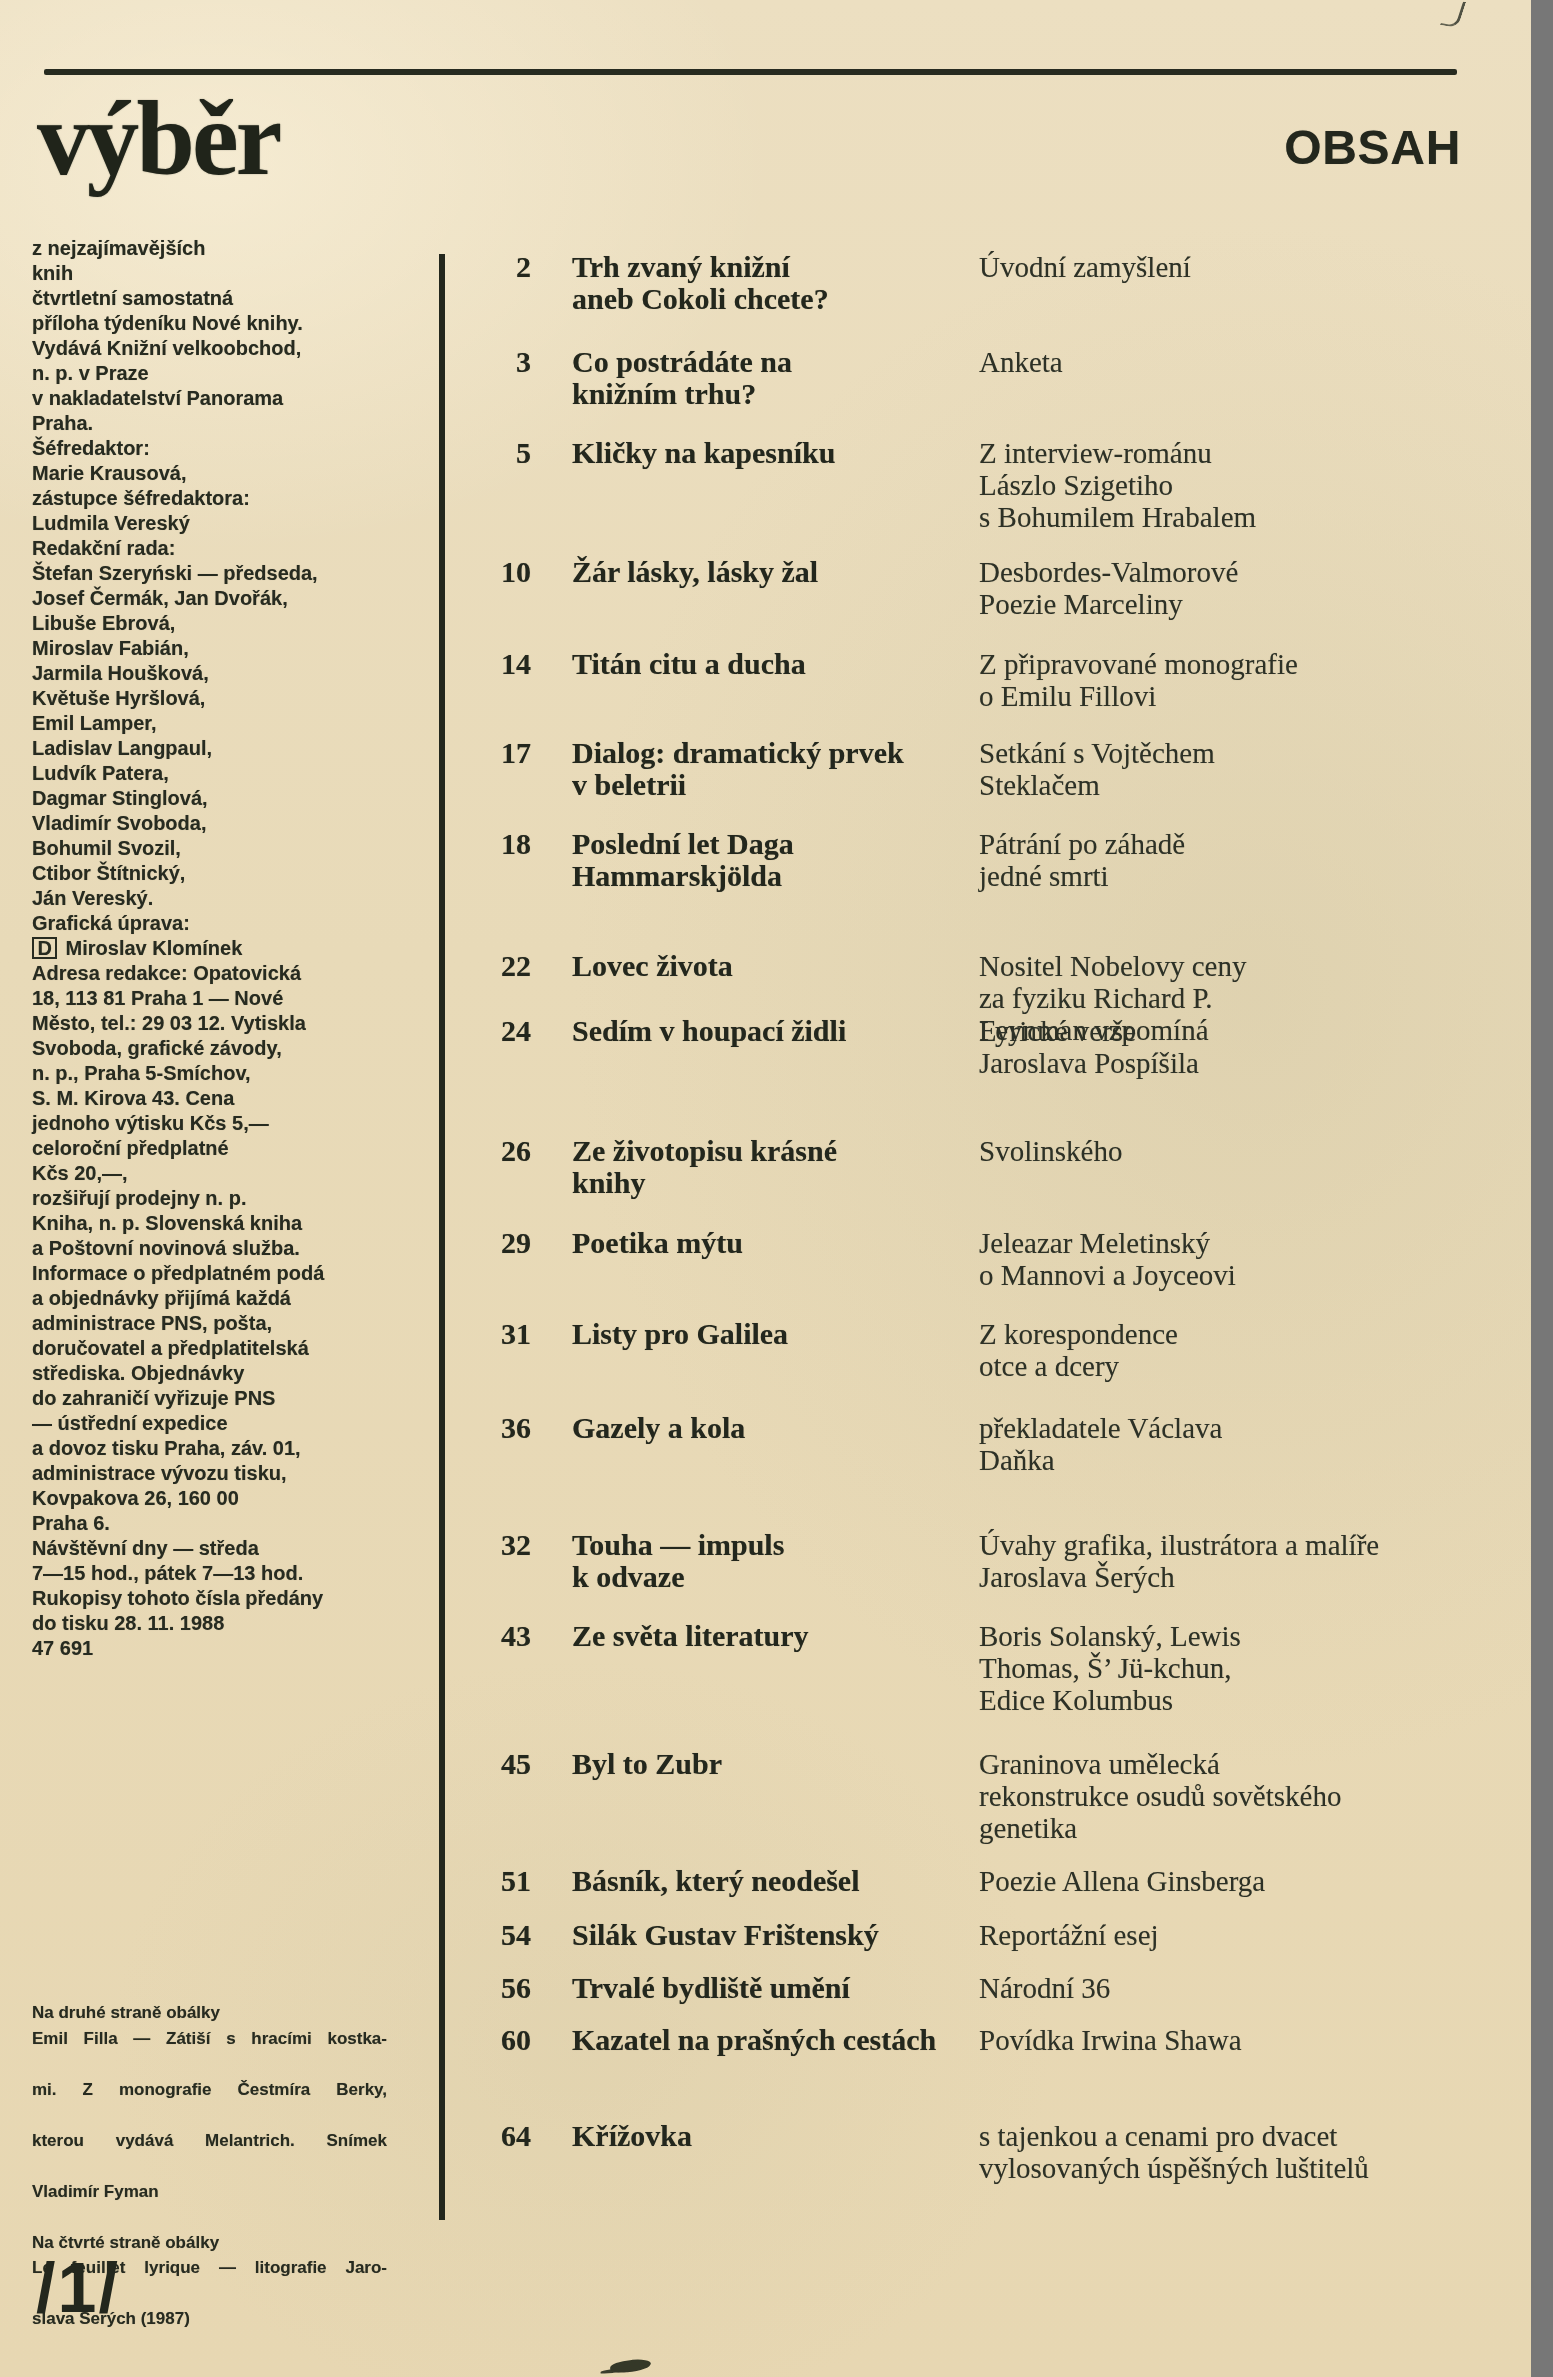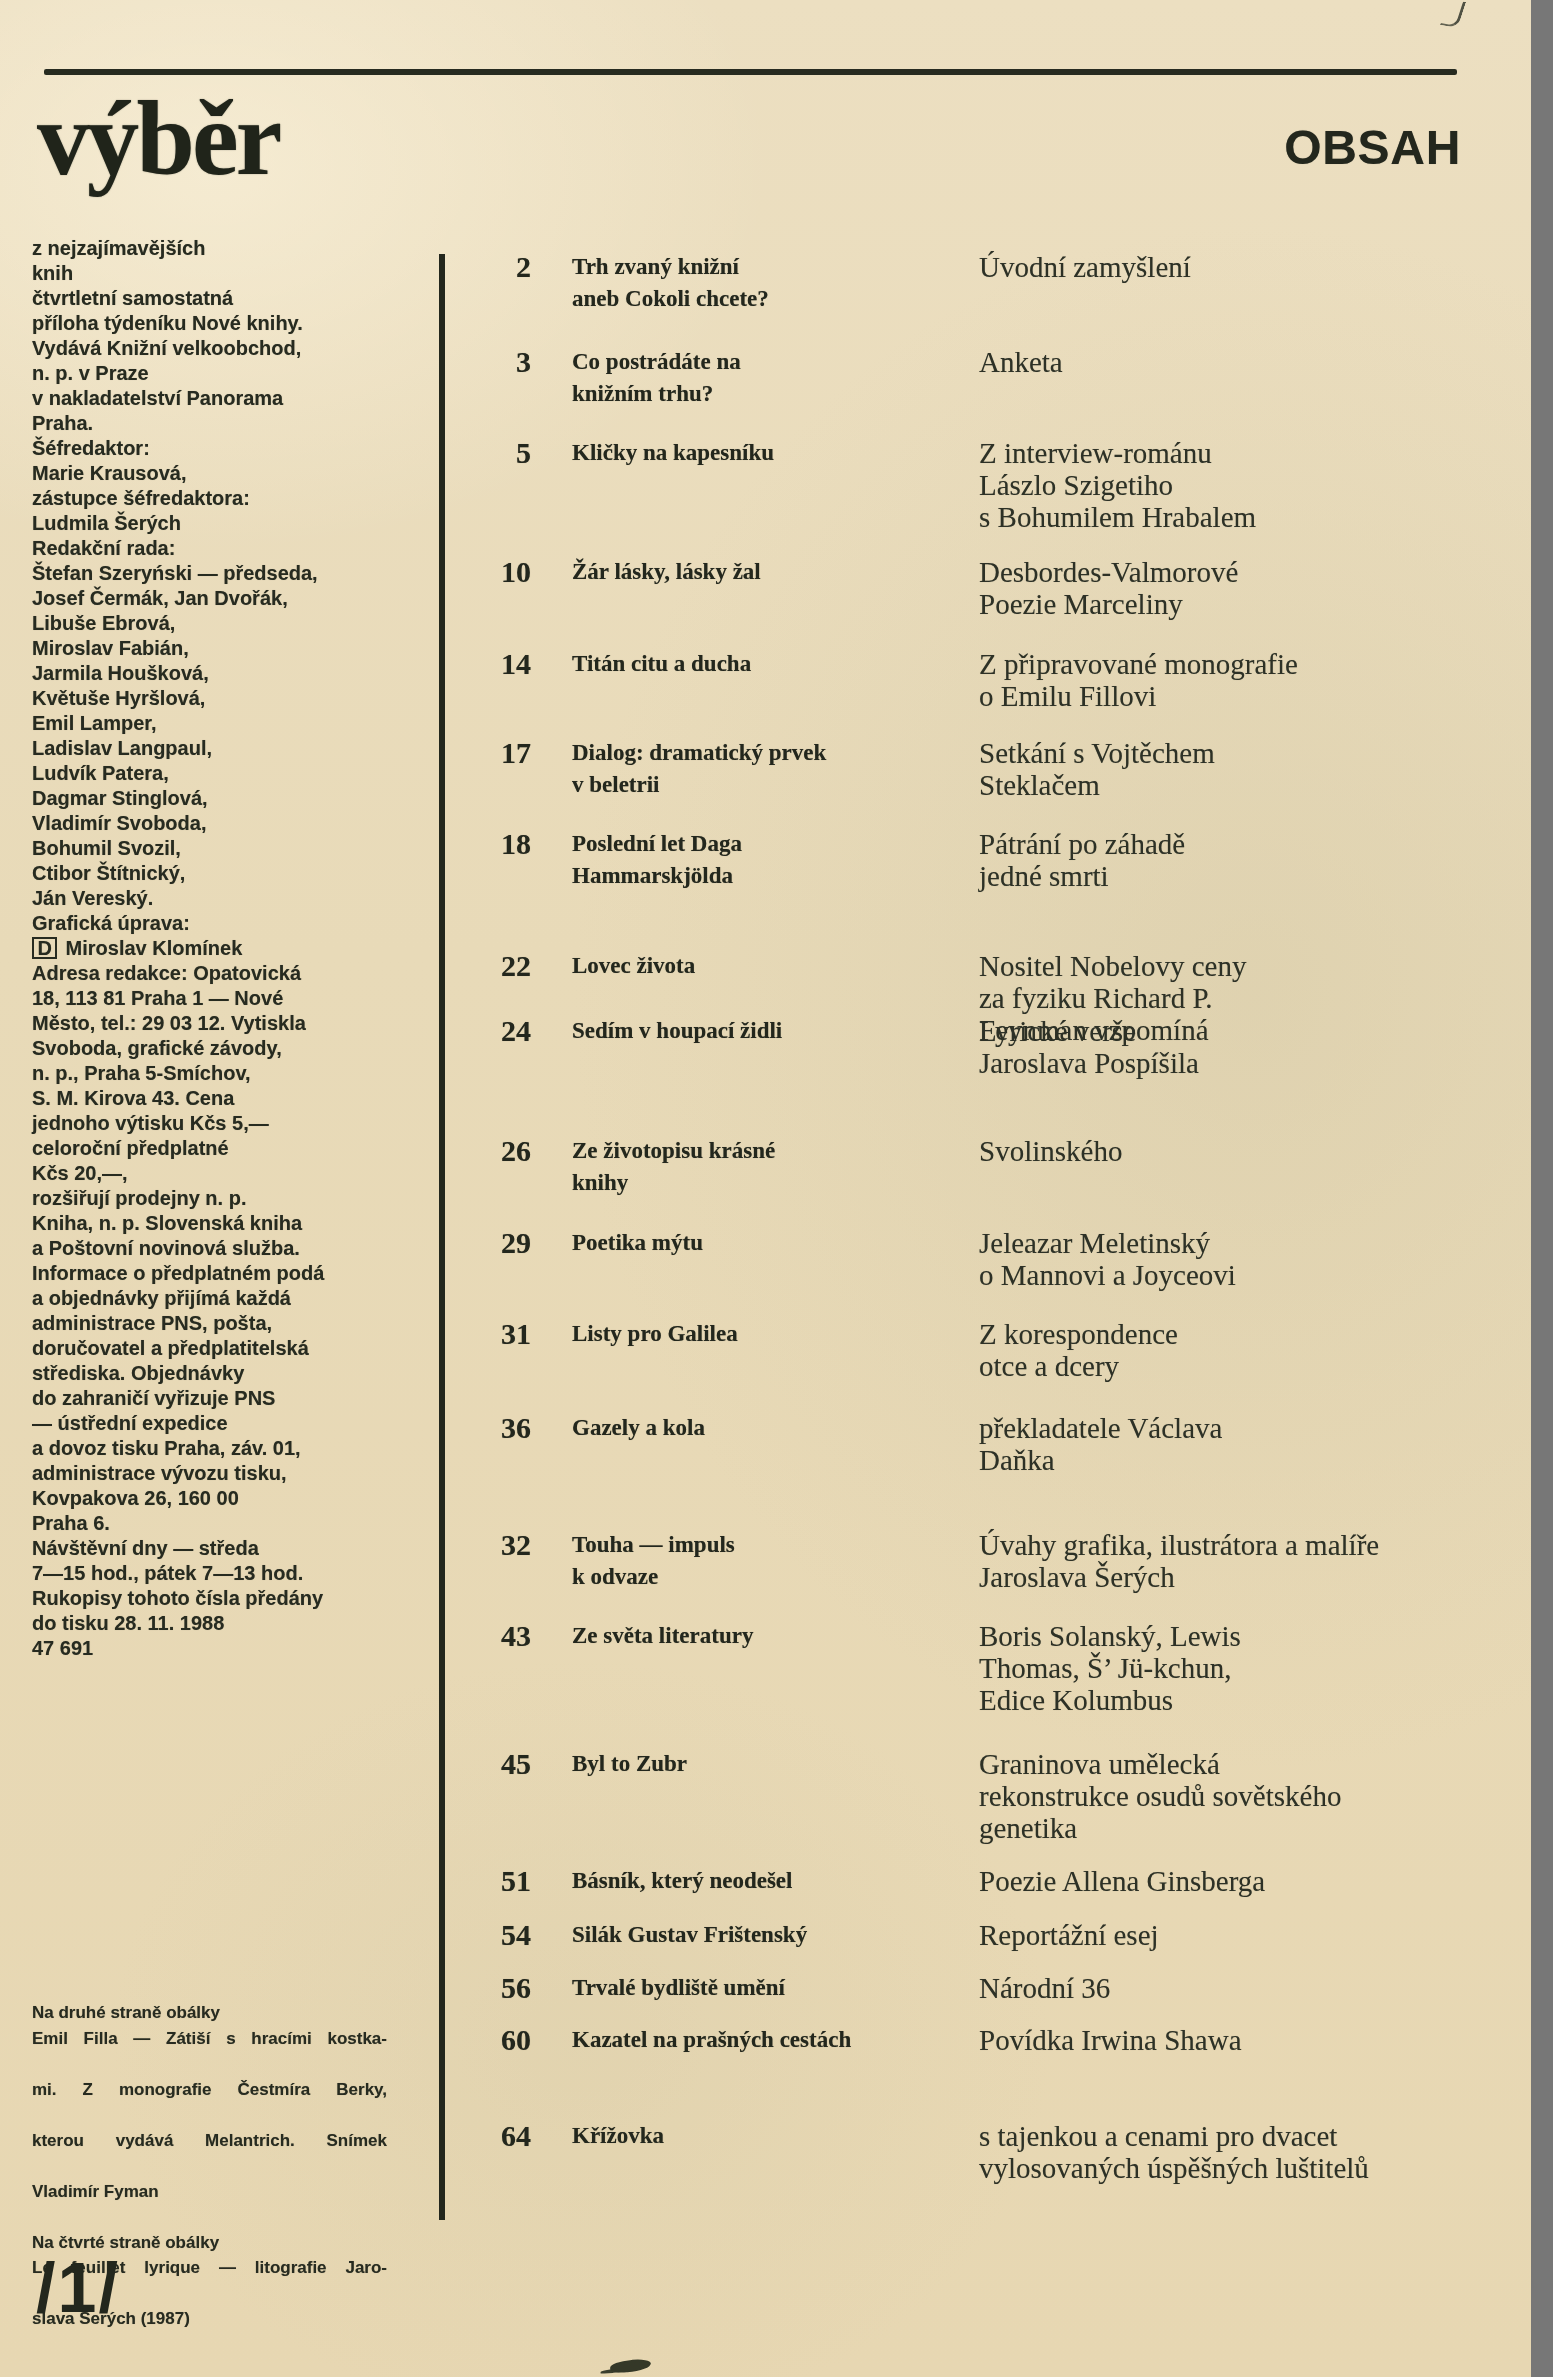--- a/index.html
+++ b/index.html
@@ -52,21 +52,21 @@
   .entry { position:absolute; left:0; width:1553px; height:0; }
   .e-num {
     position:absolute; left:441px; width:90px; text-align:right;
     font-family:"Liberation Serif","DejaVu Serif",serif; font-weight:bold;
     font-size:30px; line-height:32px; color:#23271d;
     text-shadow:0 0 0.7px rgba(32,36,26,.4);
   }
   .e-title {
     position:absolute; left:572px; width:397px;
     font-family:"Liberation Serif","DejaVu Serif",serif; font-weight:bold;
-    font-size:23px; line-height:32px; color:#23271d;
+    font-size:30px; line-height:32px; color:#23271d;
     text-shadow:0 0 0.7px rgba(32,36,26,.4);
   }
   .e-desc {
     position:absolute; left:979px; width:569px;
     font-family:"Liberation Serif","DejaVu Serif",serif; font-weight:normal;
     font-size:29px; line-height:32px; color:#2d3126;
     text-shadow:0 0 0.7px rgba(40,45,35,.3);
   }
 
   .issue {
@@ -105,21 +105,21 @@
       <div class="m-line">knih</div>
       <div class="m-line">čtvrtletní samostatná</div>
       <div class="m-line">příloha týdeníku Nové knihy.</div>
       <div class="m-line">Vydává Knižní velkoobchod,</div>
       <div class="m-line">n. p. v Praze</div>
       <div class="m-line">v nakladatelství Panorama</div>
       <div class="m-line">Praha.</div>
       <div class="m-line">Šéfredaktor:</div>
       <div class="m-line">Marie Krausová,</div>
       <div class="m-line">zástupce šéfredaktora:</div>
-      <div class="m-line">Ludmila Šerých</div>
+      <div class="m-line">Ludmila Vereský</div>
       <div class="m-line">Redakční rada:</div>
       <div class="m-line">Štefan Szeryński — předseda,</div>
       <div class="m-line">Josef Čermák, Jan Dvořák,</div>
       <div class="m-line">Libuše Ebrová,</div>
       <div class="m-line">Miroslav Fabián,</div>
       <div class="m-line">Jarmila Houšková,</div>
       <div class="m-line">Květuše Hyršlová,</div>
       <div class="m-line">Emil Lamper,</div>
       <div class="m-line">Ladislav Langpaul,</div>
       <div class="m-line">Ludvík Patera,</div>

